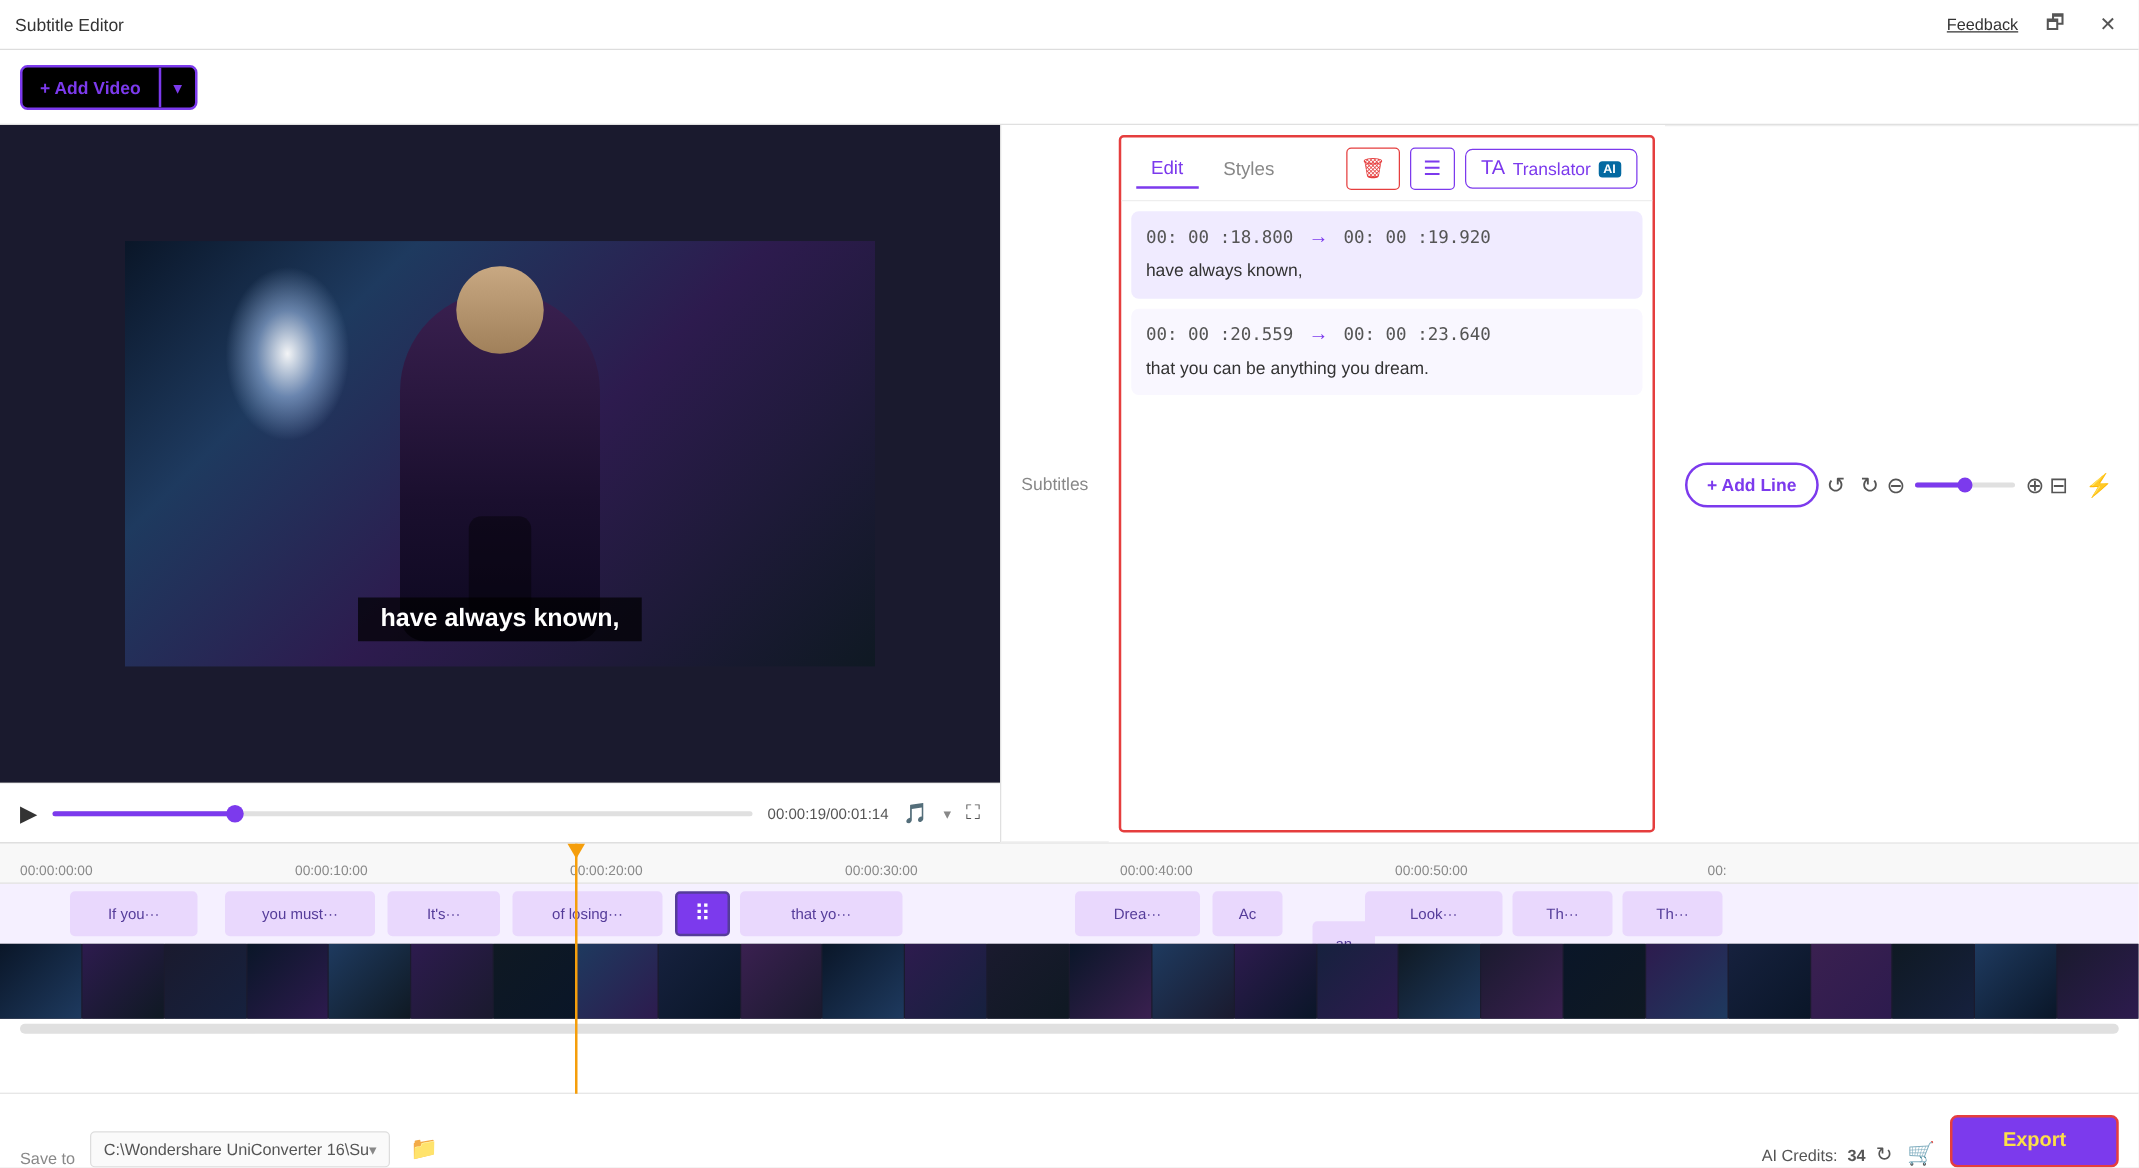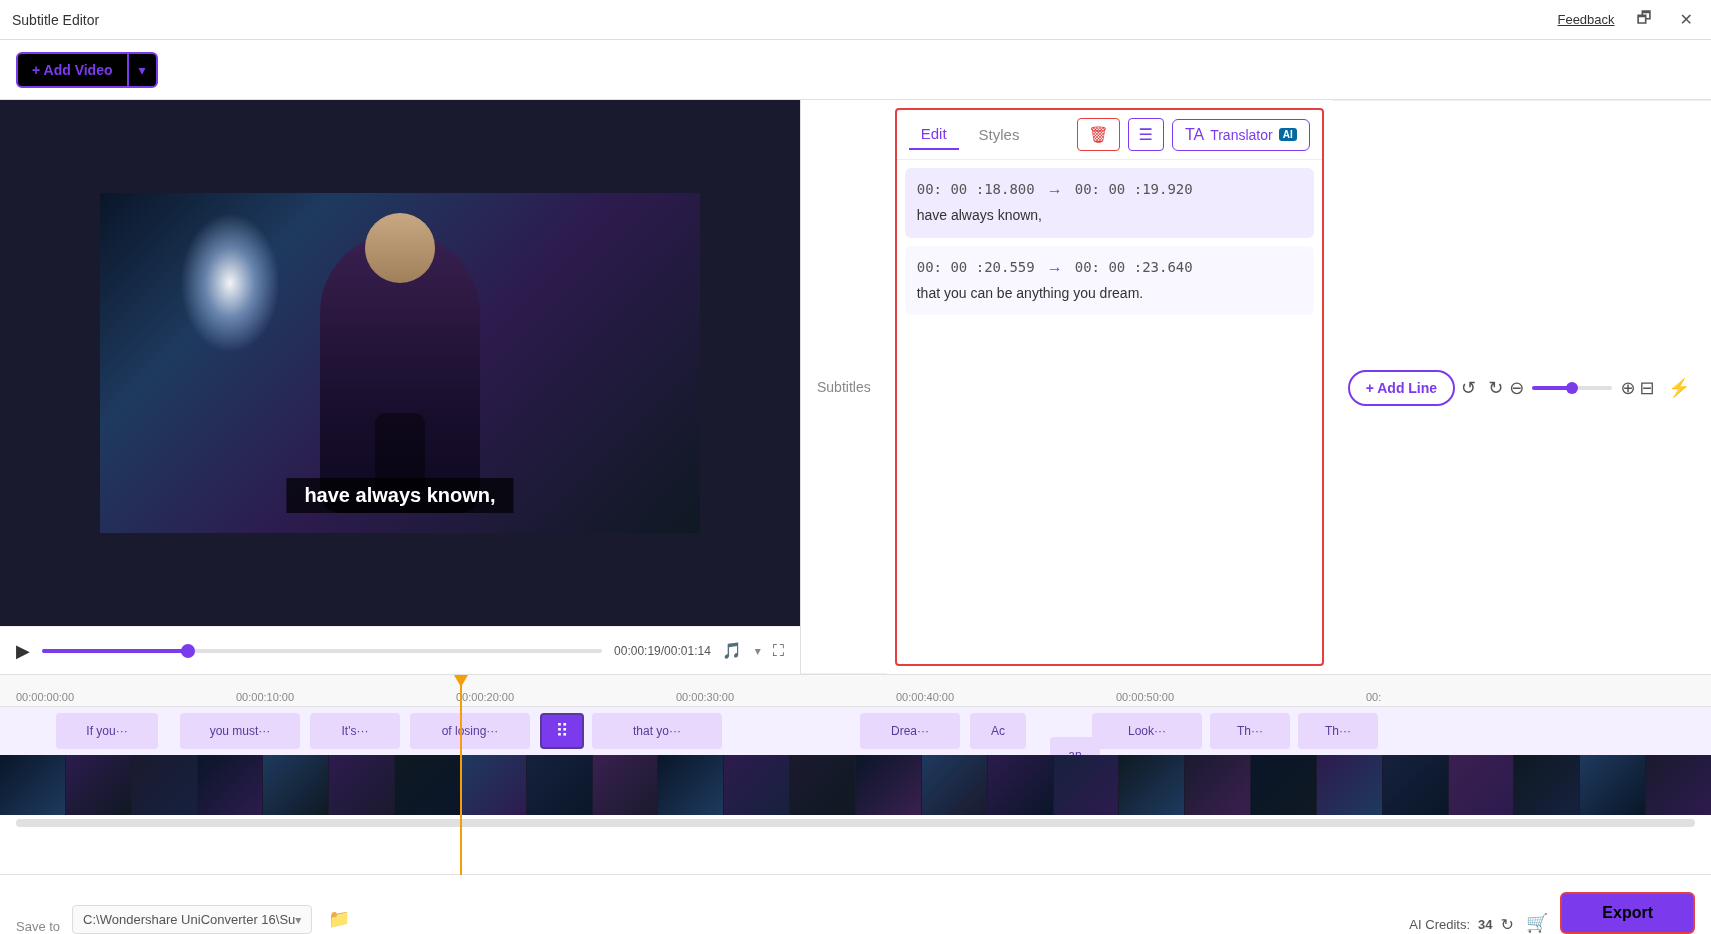--- a/index.html
+++ b/index.html
@@ -169,21 +169,21 @@
     .save-to-label { font-size: 13px; color: #888; }
     .save-path {
       border: 1px solid #ddd; border-radius: 4px; padding: 6px 10px; font-size: 13px; color: #555; background: #fafafa; min-width: 240px; display: flex; align-items: center; justify-content: space-between;
     }
     .folder-btn { background: none; border: none; cursor: pointer; color: #555; font-size: 18px; padding: 4px; }
     .bottom-spacer { flex: 1; }
     .ai-credits { font-size: 13px; color: #555; display: flex; align-items: center; gap: 8px; }
     .refresh-btn { background: none; border: none; cursor: pointer; color: #555; font-size: 16px; }
     .cart-btn { background: none; border: none; cursor: pointer; color: #555; font-size: 18px; }
     .export-btn {
-      background: #7c3aed; color: #000000; border: 2px solid #e53e3e; border-radius: 6px; padding: 10px 40px; font-size: 16px; font-weight: 600; cursor: pointer;
+      background: #7c3aed; color: #fde047; border: 2px solid #e53e3e; border-radius: 6px; padding: 10px 40px; font-size: 16px; font-weight: 600; cursor: pointer;
     }
 
     
     .timeline-scrollbar {
       height: 8px; background: #e0e0e0; margin: 4px 16px; border-radius: 4px;
     }
   </style>
 </head>
 <body>
 

